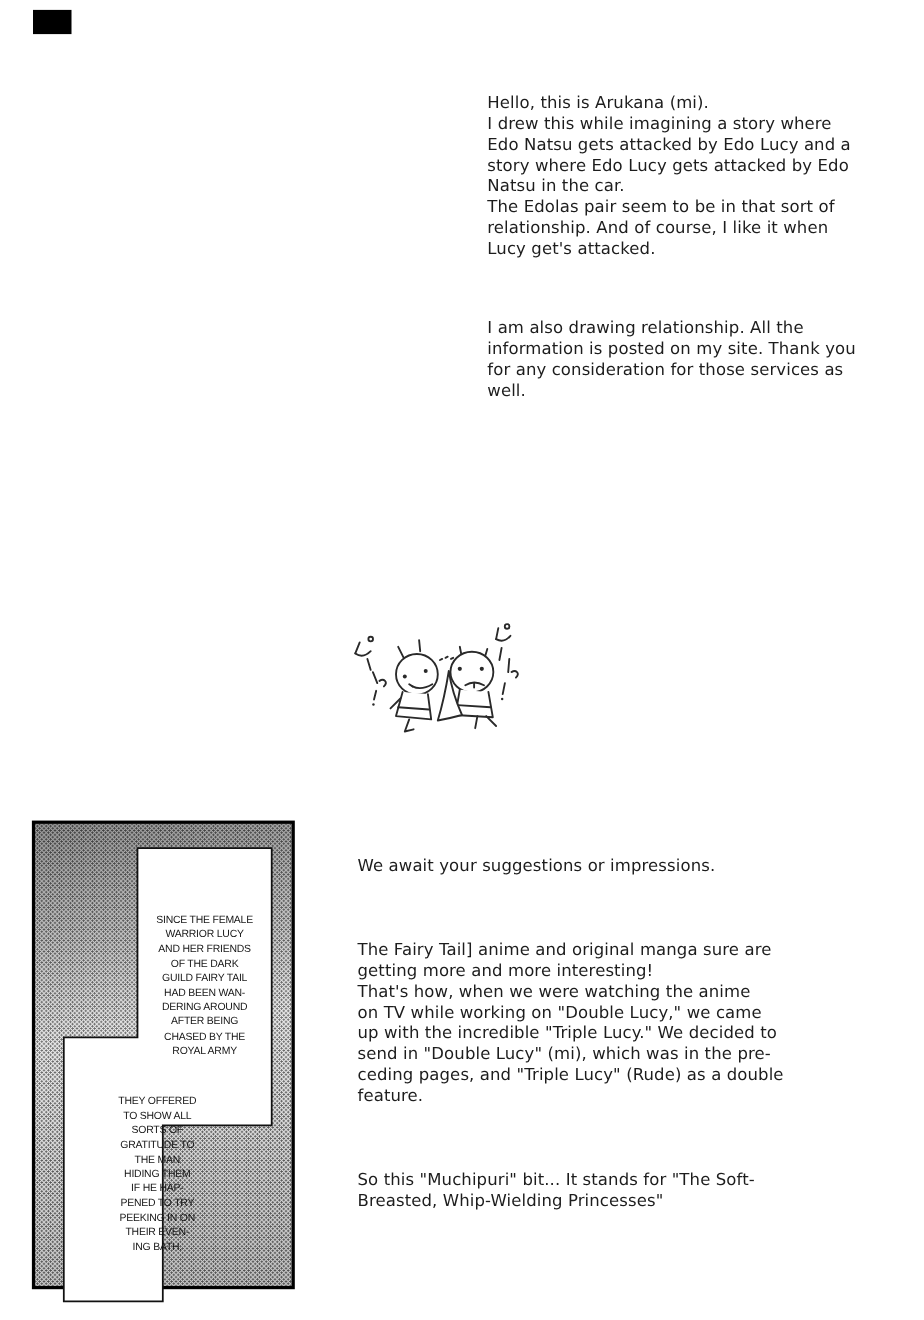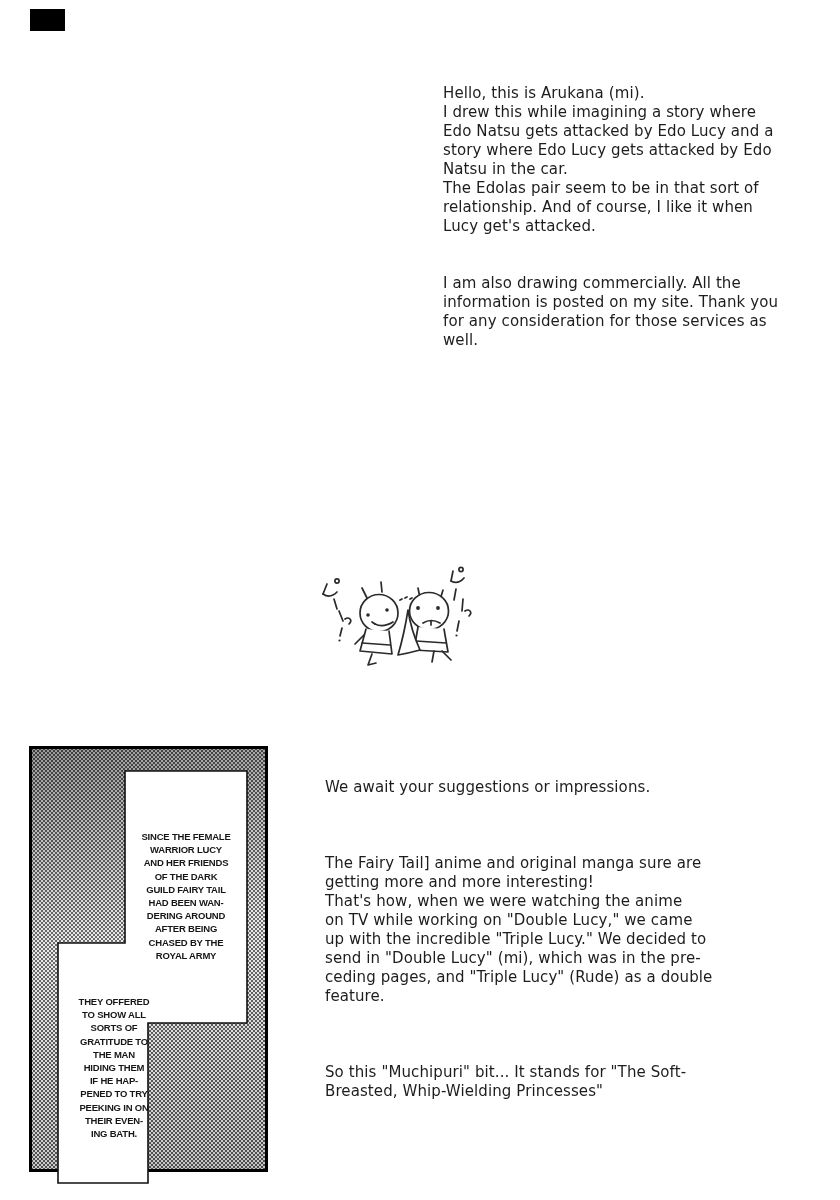--- a/index.html
+++ b/index.html
@@ -5,64 +5,64 @@
   html,body{margin:0;padding:0;}
   body{
     width:840px;height:1200px;position:relative;overflow:hidden;
     background:#ffffff;
     font-family:"DejaVu Sans",sans-serif;color:#1d1d1d;
   }
   
   .hand{position:absolute;font-size:15px;line-height:19px;letter-spacing:.1px;white-space:pre;color:#1d1d1d;}
   .hand .para{margin:0;white-space:pre;}
   #intro{left:443px;top:46px;}
-  #intro .p1{}
+  #intro .p1{margin-bottom:15px;}
   #afterword{left:325px;top:740px;}
   #afterword .gap19{margin-bottom:19px;}
   
   #corner-mark{position:absolute;left:30px;top:9px;width:35px;height:22px;background:#000;}
   
   #panel-box{
     position:absolute;left:29px;top:746px;width:239px;height:426px;box-sizing:border-box;
     border:3px solid #000;
     background-color:#e8e8e8;
     background-image:
       linear-gradient(172deg, rgba(0,0,0,.34), rgba(255,255,255,.10) 45%, rgba(0,0,0,.05) 70%, rgba(0,0,0,.16)),
       radial-gradient(circle, #5c5c5c 28%, rgba(0,0,0,0) 34%),
       radial-gradient(circle, #5c5c5c 28%, rgba(0,0,0,0) 34%);
     background-size:100% 100%, 4px 4px, 4px 4px;
     background-position:0 0, 0 0, 2px 2px;
   }
   #panel-shape{position:absolute;left:29px;top:746px;width:239px;height:445px;}
   .caption{
-    position:absolute;font-family:"Liberation Sans",sans-serif;font-weight:bold;
+    position:absolute;font-family:"Liberation Sans",sans-serif;font-weight:normal;
     font-size:9.5px;line-height:13.2px;letter-spacing:-.2px;text-align:center;
     white-space:pre;color:#161616;
   }
   #caption-top{left:125px;top:830px;width:122px;}
-  #caption-bottom{left:58px;top:995px;width:112px;}
+  #caption-bottom{left:58px;top:995px;width:112px;padding-left:29px;}
   
   #doodle{position:absolute;left:310px;top:555px;width:190px;height:115px;}
   #doodle path,#doodle ellipse,#doodle line{vector-effect:non-scaling-stroke;}
 </style>
 </head>
 <body>
 
 <div id="corner-mark"></div>
 
 <div id="intro" class="hand">
   <div class="para p1">Hello, this is Arukana (mi).
 I drew this while imagining a story where
 Edo Natsu gets attacked by Edo Lucy and a
 story where Edo Lucy gets attacked by Edo
 Natsu in the car.
 The Edolas pair seem to be in that sort of
 relationship. And of course, I like it when
 Lucy get's attacked.</div>
-  <div class="para">I am also drawing commercially. All the
+  <div class="para">I am also drawing relationship. All the
 information is posted on my site. Thank you
 for any consideration for those services as
 well.</div>
 </div>
 
 <svg id="doodle" viewBox="0 0 190 115" fill="none" stroke="#2a2a2a" stroke-width="1.7" stroke-linecap="round" stroke-linejoin="round">
 
   <g>
     <path d="M17,29 L13,39"></path>
     <path d="M13,39 Q20,44 27,37"></path>

